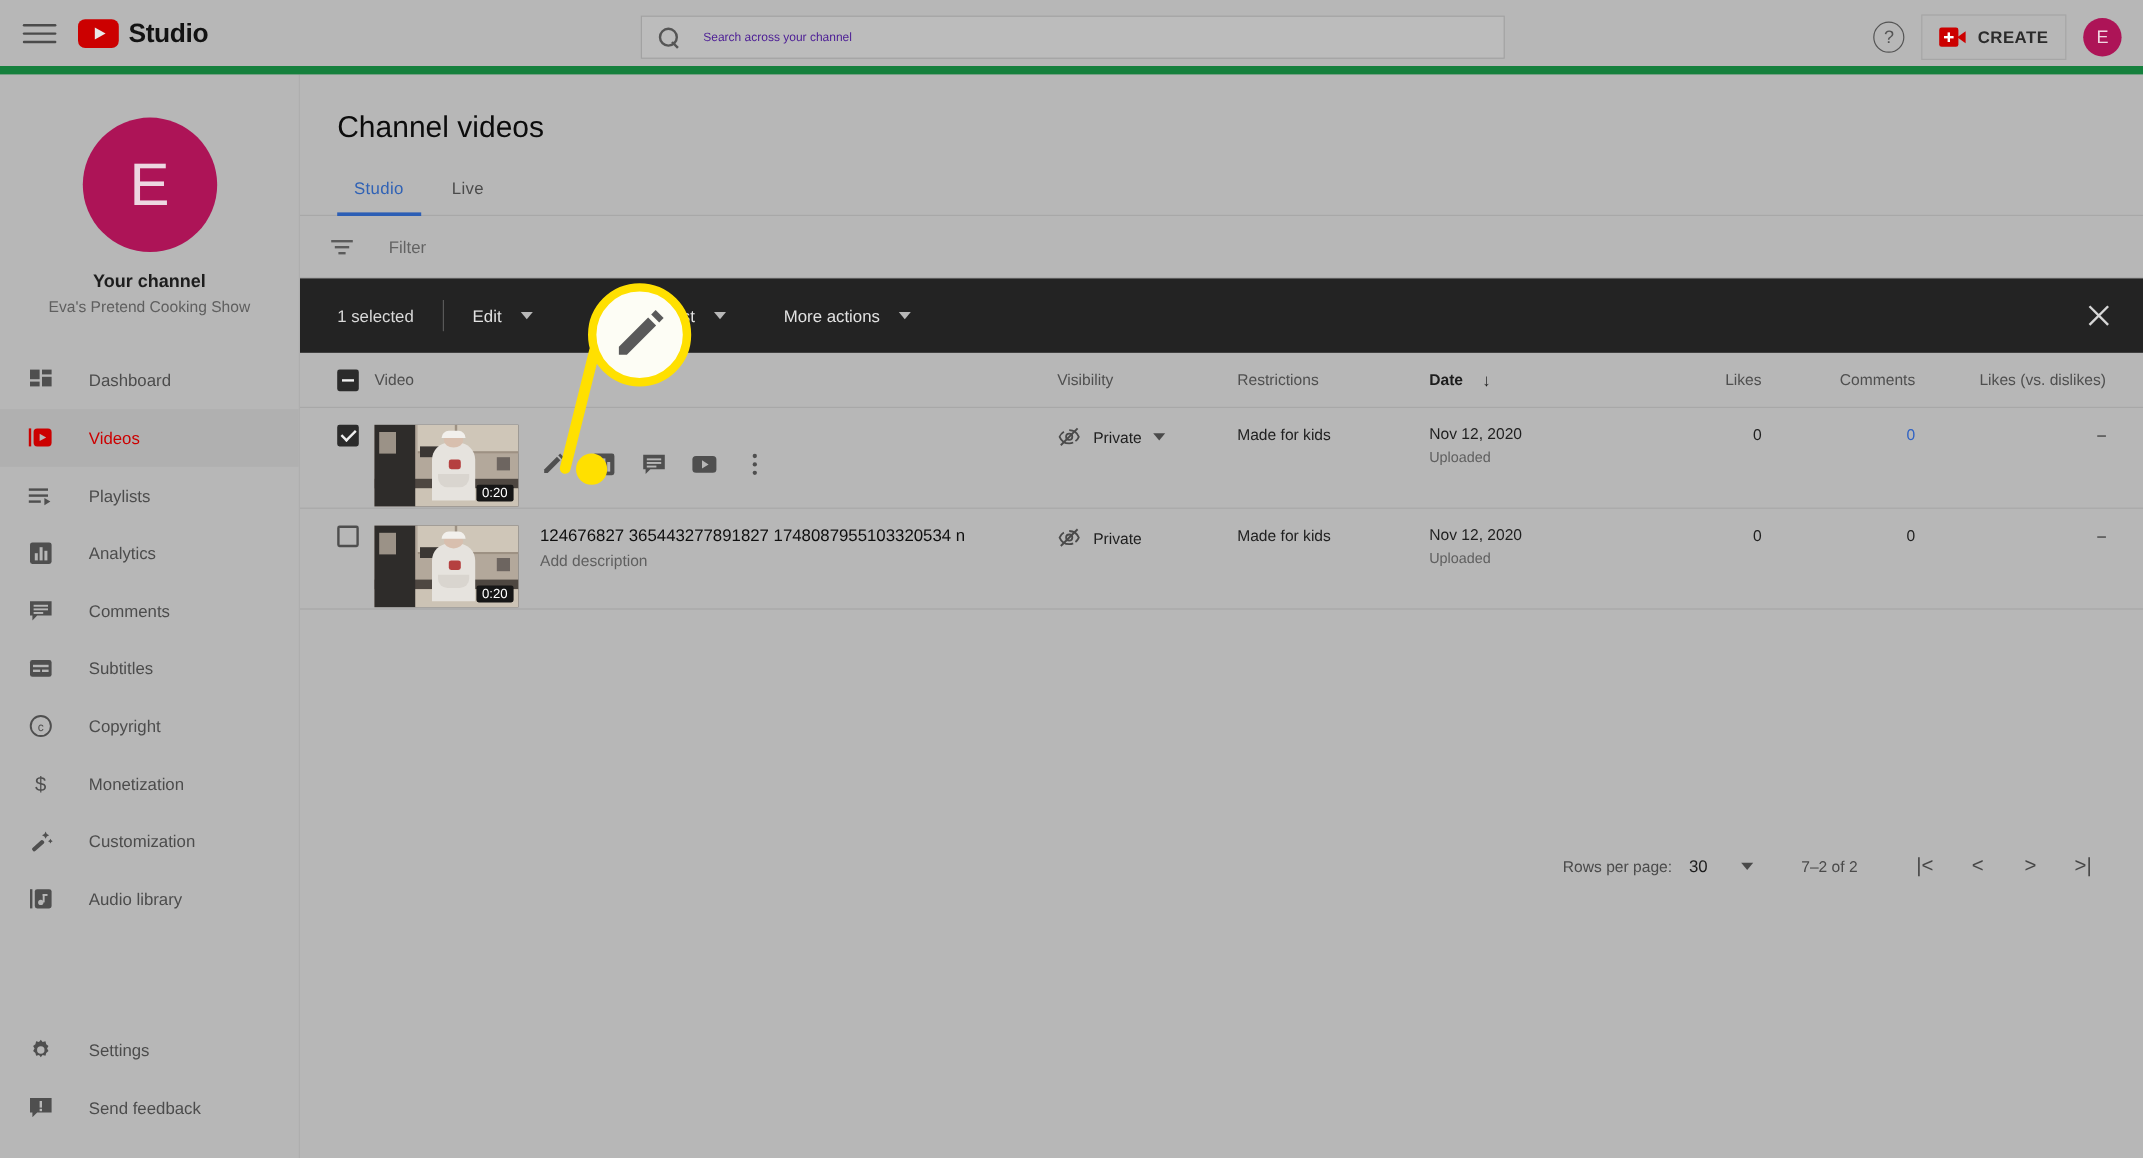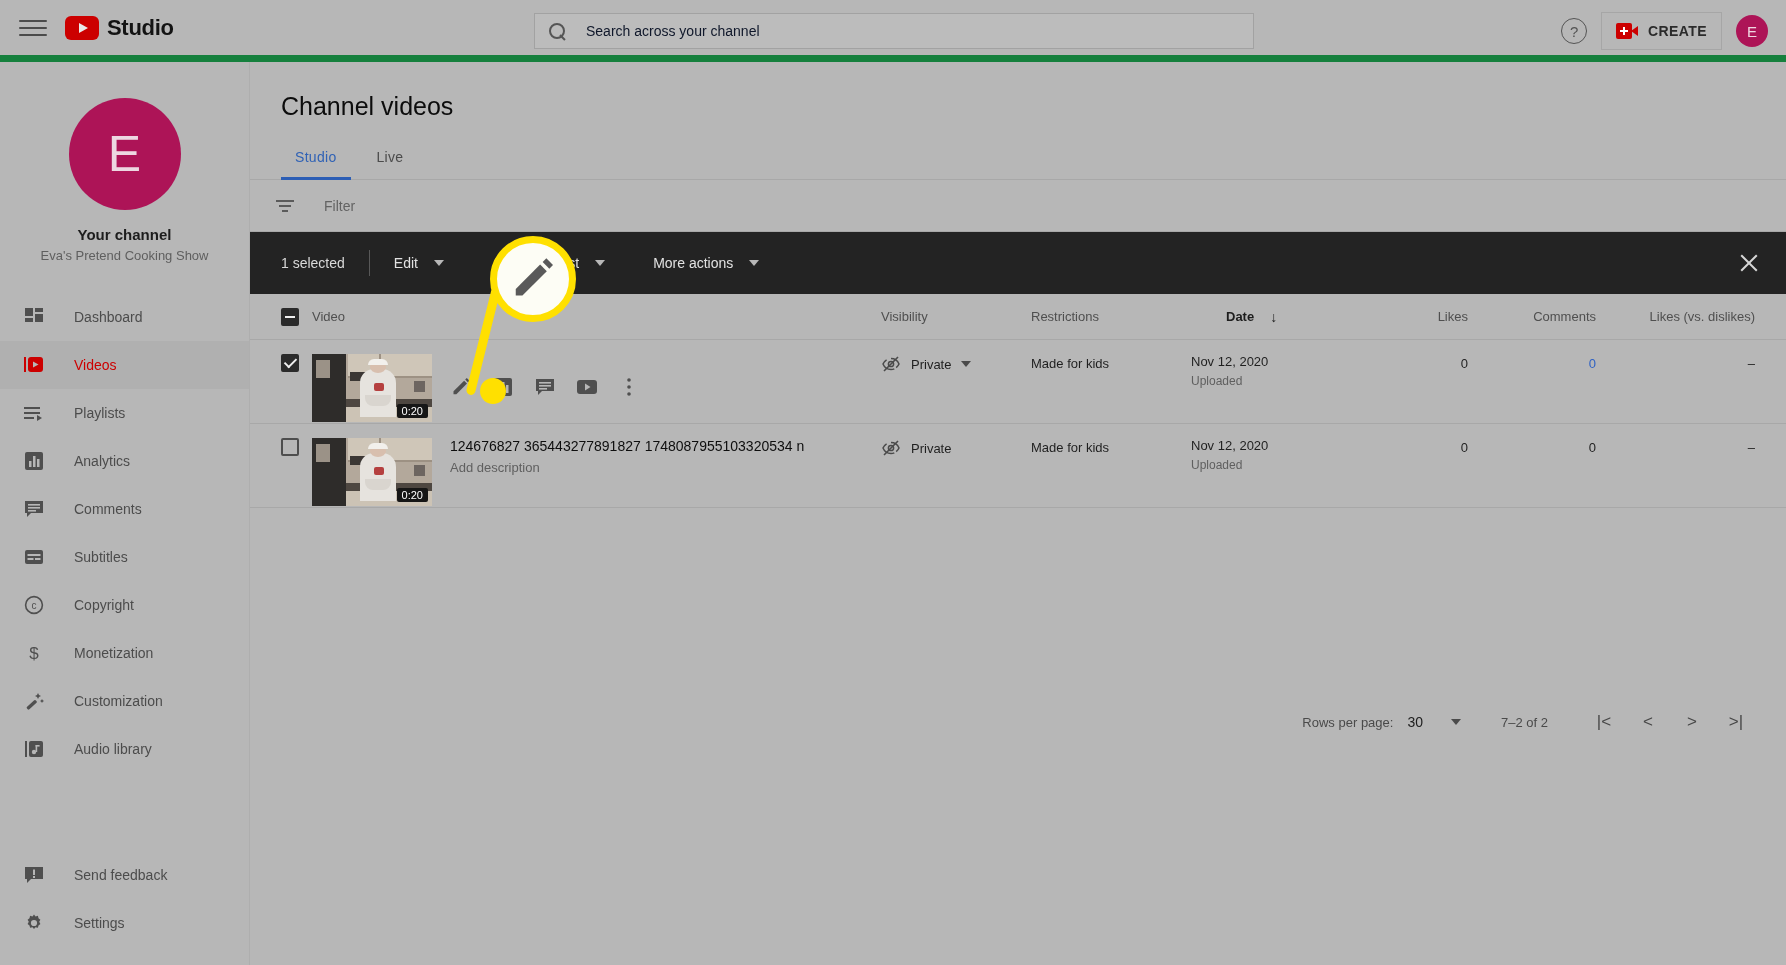--- a/index.html
+++ b/index.html
@@ -31,21 +31,21 @@
   .yt-logo .tri { width: 0; height: 0; border-left: 9px solid #e9e9e9;
     border-top: 5.5px solid transparent; border-bottom: 5.5px solid transparent; margin-left: 2px; }
   .brand-text { font-size: 22px; font-weight: 700; letter-spacing: -0.3px; color: #131313; }
 
   .searchwrap { position: absolute; left: 534px; top: 13px; width: 720px; height: 36px; }
   .searchbox {
     width: 100%; height: 100%;
     border: 1px solid #a2a2a2; background: #bcbcbc;
     display: flex; align-items: center; padding: 0 14px; cursor: text;
   }
-  .searchbox .ph { font-size: 14px; color: #0f172a; margin-left: 20px; }
+  .searchbox .ph { font-size: 10px; color: #4c1d95; margin-left: 20px; }
   .mag { width: 17px; height: 17px; position: relative; flex: none; }
   .mag::before { content: ""; position: absolute; left: 0; top: 0; width: 12px; height: 12px;
     border: 2px solid #555; border-radius: 50%; }
   .mag::after { content: ""; position: absolute; left: 11px; top: 11px; width: 7px; height: 2px;
     background: #555; transform: rotate(45deg); transform-origin: left center; }
 
   .hdr-right { position: absolute; right: 18px; top: 0; height: 62px; display: flex; align-items: center; gap: 14px; }
   .help-icon { width: 26px; height: 26px; border: 1.6px solid #545454; border-radius: 50%;
     display: flex; align-items: center; justify-content: center; font-size: 15px; color: #545454; cursor: pointer; }
   .create-btn { display: flex; align-items: center; gap: 10px; height: 38px; padding: 0 14px;
@@ -117,21 +117,21 @@
   .c-check { width: 62px; padding-left: 31px; flex: none; }
   .c-video { flex: 1; display: flex; align-items: flex-start; min-width: 0; }
   .c-vis { width: 150px; flex: none; }
   .c-restr { width: 160px; flex: none; }
   .c-date { width: 165px; flex: none; }
   .c-views { width: 112px; flex: none; text-align: right; }
   .c-comments { width: 128px; flex: none; text-align: right; }
   .c-likes { width: 190px; flex: none; text-align: right; padding-right: 31px; }
 
   .thead .c-views, .thead .c-comments, .thead .c-likes { text-align: right; }
-  .th-date { display: inline-flex; align-items: center; gap: 16px; color: #1d1d1d; font-weight: 600; cursor: pointer; margin-left: 35px; }
+  .th-date { display: inline-flex; align-items: center; gap: 16px; color: #1d1d1d; font-weight: 600; cursor: pointer; }
   .arrow-down { font-size: 14px; }
 
   .cb { width: 18px; height: 18px; border: 2px solid #4e4e4e; border-radius: 2px; cursor: pointer;
     display: flex; align-items: center; justify-content: center; background: transparent; }
   .cb.checked, .cb.indet { background: #2b2b2b; border-color: #2b2b2b; }
   .cb.checked::after { content: ""; width: 5px; height: 10px; border: solid #f0f0f0; border-width: 0 2px 2px 0;
     transform: rotate(45deg) translate(-1px,-1px); }
   .cb.indet::after { content: ""; width: 10px; height: 2px; background: #f0f0f0; }
 
   .thumb { width: 120px; height: 68px; flex: none; position: relative; overflow: hidden; background: #55504c; cursor: pointer; padding-left: 28px; }
@@ -342,35 +342,35 @@
             </svg>
         </div>
         <div class="nav-label">Audio library</div>
       </div>
     </div>
 
     <div class="bottom-nav">
       <div class="nav-item">
         <div class="nav-ico">
           <svg width="20" height="20" viewBox="0 0 20 20">
+              <path d="M10 1.5 l1.5 1.9 2.4-.6 .6 2.4 1.9 1.5 -1.2 2.1 1.2 2.1 -1.9 1.5 -.6 2.4 -2.4-.6 -1.5 1.9 -1.5-1.9 -2.4.6 -.6-2.4 -1.9-1.5 1.2-2.1 -1.2-2.1 1.9-1.5 .6-2.4 2.4.6z" fill="#4f4f4f"></path>
+              <circle cx="10" cy="10" r="3.1" fill="#b7b7b7"></circle>
+            </svg>
+        </div>
+        <div class="nav-label">Settings</div>
+      </div>
+      <div class="nav-item">
+        <div class="nav-ico">
+          <svg width="20" height="20" viewBox="0 0 20 20">
               <path d="M1 2 H19 V14 H7 L3 18 V14 H1 Z" fill="#4f4f4f"></path>
               <rect x="9" y="4.5" width="2" height="5.5" fill="#b7b7b7"></rect>
               <rect x="9" y="11" width="2" height="2" fill="#b7b7b7"></rect>
             </svg>
         </div>
         <div class="nav-label">Send feedback</div>
-      </div>
-      <div class="nav-item">
-        <div class="nav-ico">
-          <svg width="20" height="20" viewBox="0 0 20 20">
-              <path d="M10 1.5 l1.5 1.9 2.4-.6 .6 2.4 1.9 1.5 -1.2 2.1 1.2 2.1 -1.9 1.5 -.6 2.4 -2.4-.6 -1.5 1.9 -1.5-1.9 -2.4.6 -.6-2.4 -1.9-1.5 1.2-2.1 -1.2-2.1 1.9-1.5 .6-2.4 2.4.6z" fill="#4f4f4f"></path>
-              <circle cx="10" cy="10" r="3.1" fill="#b7b7b7"></circle>
-            </svg>
-        </div>
-        <div class="nav-label">Settings</div>
       </div>
     </div>
   </div>
 
   <div class="main">
     <div class="page-title">Channel videos</div>
 
     <div class="tabs">
       <div class="tab active">
         <span>Studio</span>

